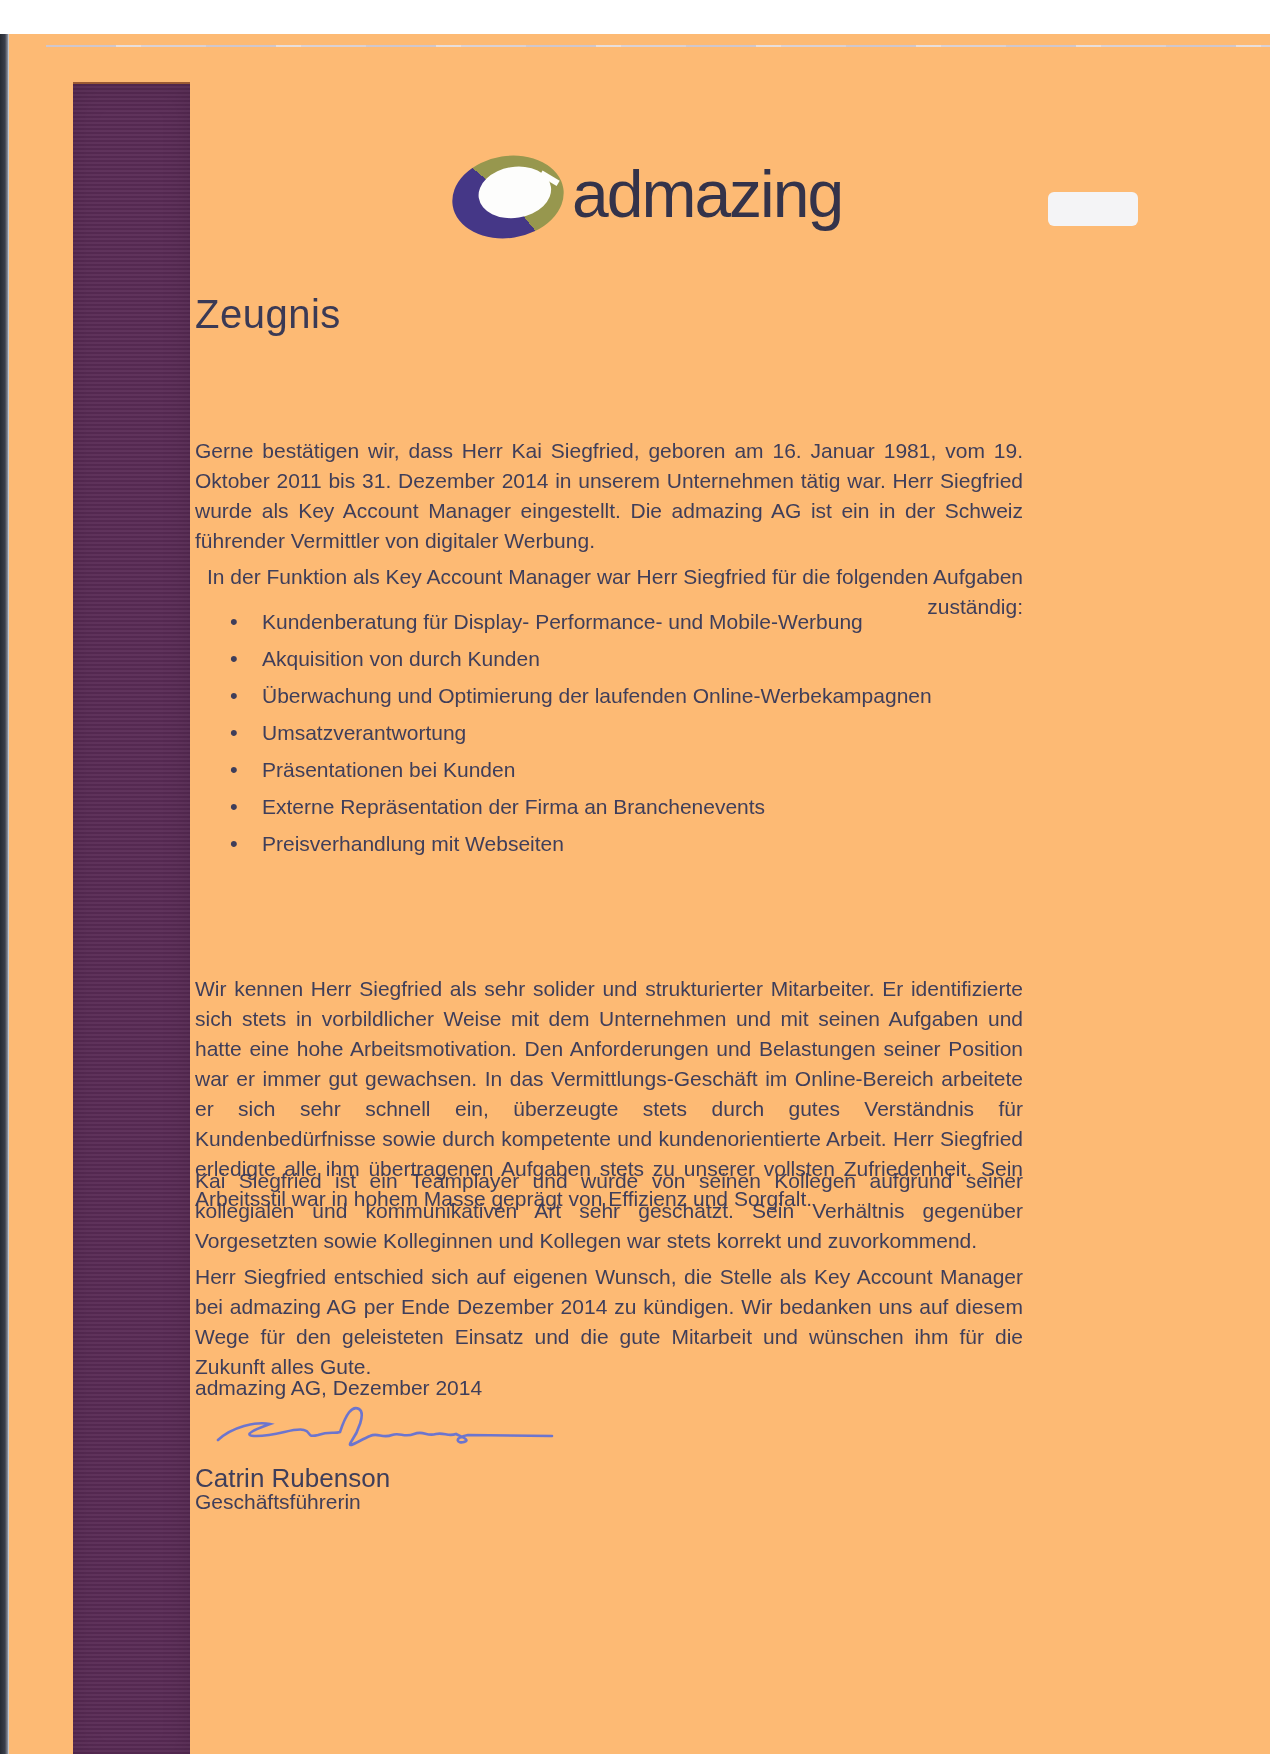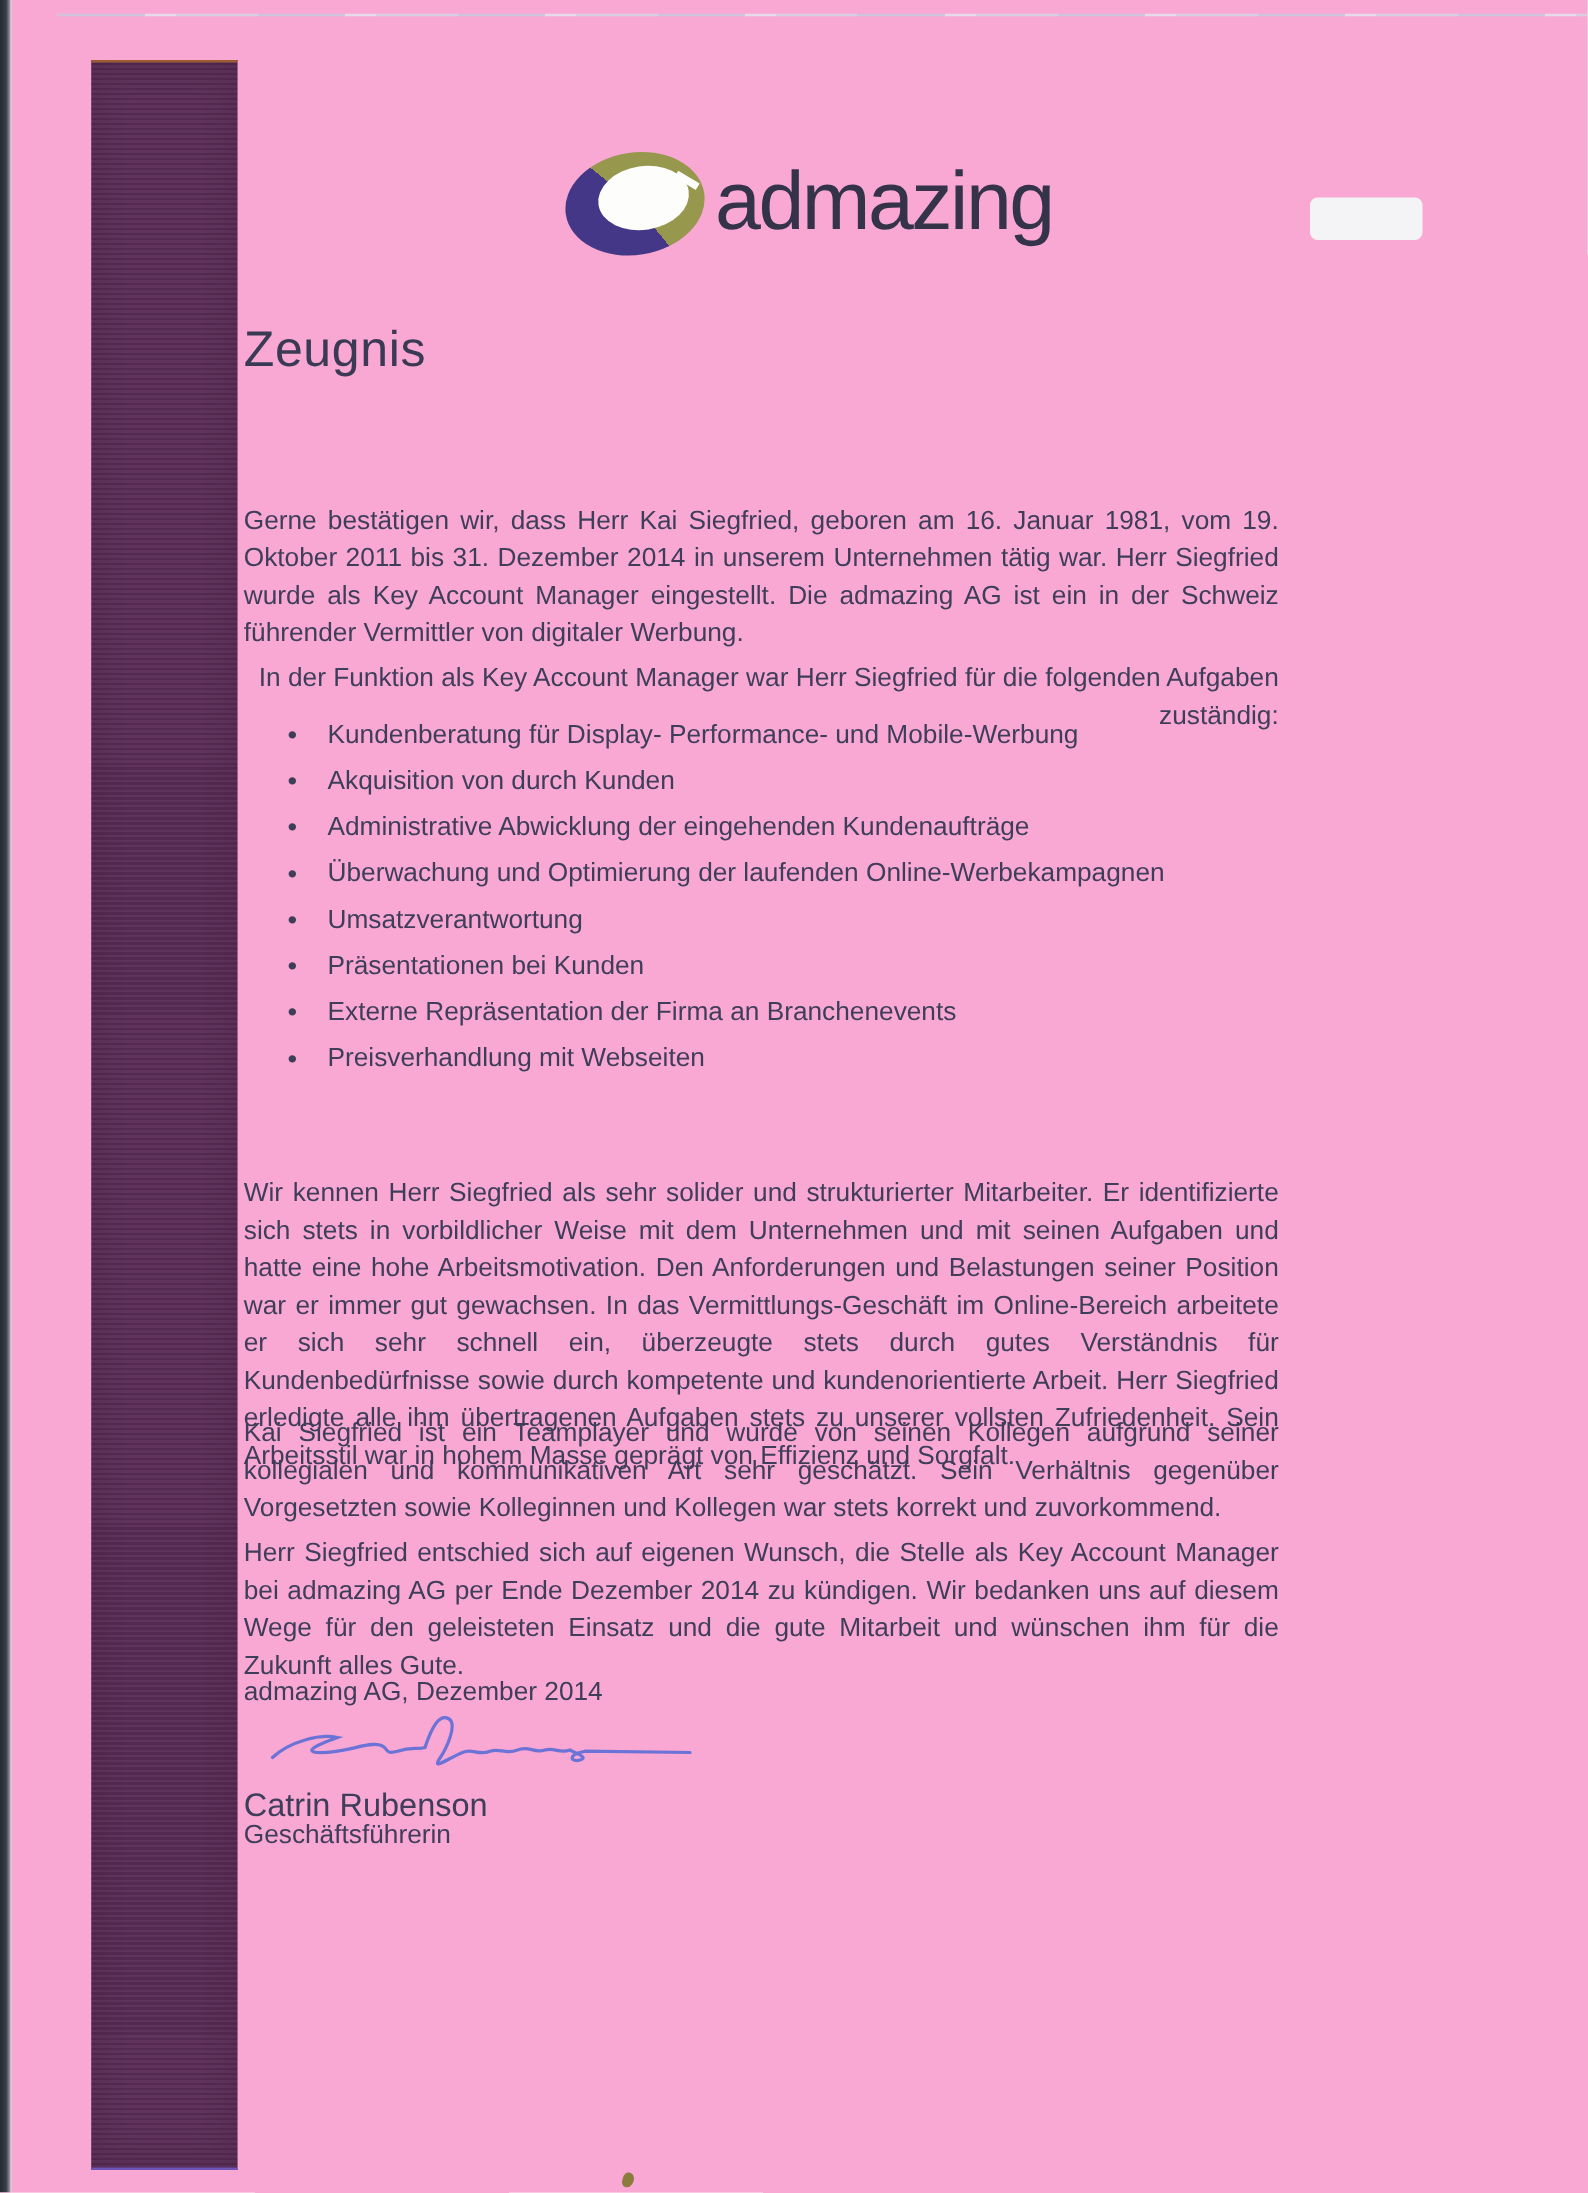--- a/index.html
+++ b/index.html
@@ -3,21 +3,21 @@
 <meta charset="utf-8">
 <style>
   html,body{margin:0;padding:0;}
   body{
     width:1270px;height:1754px;
     background:#ffffff;
     font-family:"Liberation Sans", sans-serif;
     position:relative;
     overflow:hidden;
   }
-  .page{position:absolute;inset:0;background:#f9a8d4;}
+  .page{position:absolute;inset:0;background:#fdba74;margin-top:34px;}
 
   
   .scan-edge-left{
     position:absolute;left:0;top:0;width:9px;height:1754px;
     background:linear-gradient(90deg,#262a33 0%,#3a3e4a 55%,#8a8d98 85%,#e9e9ec 100%);
   }
   .scan-line-top{
     position:absolute;left:46px;top:11px;width:1224px;height:2px;
     background:repeating-linear-gradient(90deg,#c7c9dd 0 70px,#e4e5ef 70px 95px,#d3d5e6 95px 160px);
     opacity:.85;
@@ -119,21 +119,20 @@
 
   <h1 class="title">Zeugnis</h1>
 
   <p class="para p-intro">Gerne bestätigen wir, dass Herr Kai Siegfried, geboren am 16. Januar 1981, vom 19. Oktober 2011 bis 31. Dezember 2014 in unserem Unternehmen tätig war. Herr Siegfried wurde als Key Account Manager eingestellt. Die admazing AG ist ein in der Schweiz führender Vermittler von digitaler Werbung.</p>
 
   <p class="para p-tasks-intro">In der Funktion als Key Account Manager  war Herr Siegfried für die folgenden Aufgaben zuständig:</p>
 
   <ul class="tasks">
     <li>Kundenberatung für Display- Performance- und Mobile-Werbung</li>
     <li>Akquisition von durch Kunden</li>
-    <li>Administrative Abwicklung der eingehenden Kundenaufträge</li>
     <li>Überwachung und Optimierung der laufenden Online-Werbekampagnen</li>
     <li>Umsatzverantwortung</li>
     <li>Präsentationen bei Kunden</li>
     <li>Externe Repräsentation der Firma an Branchenevents</li>
     <li>Preisverhandlung mit Webseiten</li>
   </ul>
 
   <p class="para p-assessment">Wir kennen Herr Siegfried als sehr solider und strukturierter Mitarbeiter. Er identifizierte sich stets in vorbildlicher Weise mit dem Unternehmen und mit seinen Aufgaben und hatte eine hohe Arbeitsmotivation. Den Anforderungen und Belastungen seiner Position war er immer gut gewachsen. In das Vermittlungs-Geschäft im Online-Bereich arbeitete er sich sehr schnell ein, überzeugte stets durch gutes Verständnis für Kundenbedürfnisse sowie durch kompetente und kundenorientierte Arbeit. Herr Siegfried erledigte alle ihm übertragenen Aufgaben stets zu unserer vollsten Zufriedenheit. Sein Arbeitsstil war in hohem Masse geprägt von Effizienz und Sorgfalt.</p>
 
   <p class="para p-teamplayer">Kai Siegfried ist ein Teamplayer und wurde von seinen Kollegen aufgrund seiner kollegialen und kommunikativen Art sehr geschätzt. Sein Verhältnis gegenüber Vorgesetzten sowie Kolleginnen und Kollegen war stets korrekt und zuvorkommend.</p>

